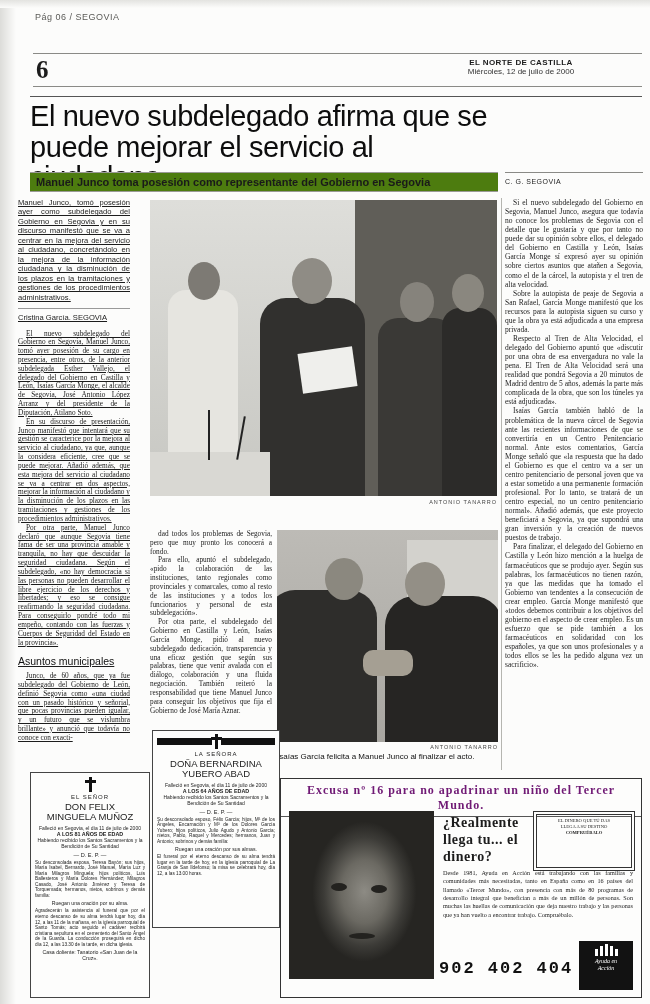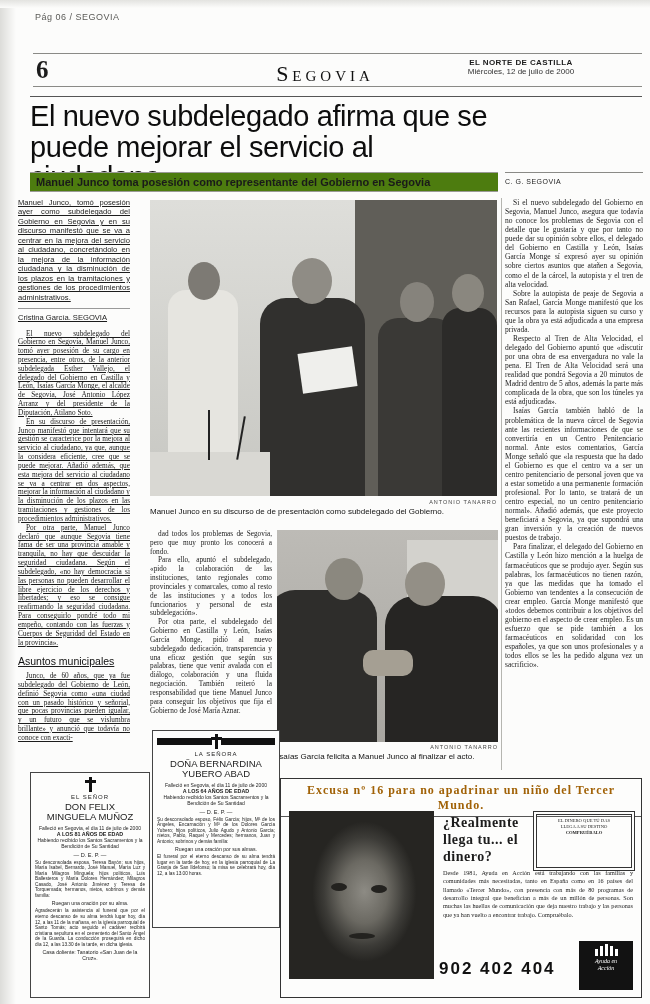--- a/index.html
+++ b/index.html
@@ -74,50 +74,49 @@
   .ob-name{font-size:9.5px;font-weight:normal;line-height:1.1;margin:2px 0;}
   .ob-small{font-size:5px;line-height:1.25;}
   .ob-bold{font-weight:bold;font-size:5.4px;}
   .ob-dep{font-size:5.6px;margin:2px 0;}
   .ob-just{font-size:4.7px;line-height:1.18;text-align:justify;margin:2px 0;}
   .ob-center{font-size:5.2px;margin:2px 0;}
 
   
   .ad{left:280px;top:778px;width:360px;height:218px;border:1px solid #333;background:#fdfdfc;}
   .ad-headline{border-bottom:1px solid #555;text-align:center;font-weight:bold;font-size:12px;
-               letter-spacing:1px;padding:4px 2px 3px 2px;color:#a16207;}
+               letter-spacing:1px;padding:4px 2px 3px 2px;color:#701a75;}
   .ad-photo{position:absolute;left:8px;top:32px;width:145px;height:168px;background:
             radial-gradient(ellipse 52px 70px at 52% 48%, #8d8b84 0%, #6b6962 45%, #3c3b37 78%, #262522 100%);}
   .ad-eye{position:absolute;width:16px;height:8px;border-radius:50%;background:#23221f;}
   .ad-question{position:absolute;left:162px;top:36px;width:100px;font-weight:bold;font-size:14px;
                line-height:1.2;letter-spacing:.5px;}
   .ad-stamp{position:absolute;right:6px;top:32px;width:92px;height:50px;border:1px solid #333;
             box-shadow:inset 0 0 0 2px #fdfdfc, inset 0 0 0 3px #333;padding:6px 4px 2px 4px;
             text-align:center;font-size:4.6px;line-height:1.35;}
   .ad-body{position:absolute;left:162px;top:90px;width:190px;font-size:6.2px;line-height:1.35;
            text-align:justify;}
-  .ad-phone{position:absolute;left:158px;top:180px;font-family:Liberation Sans, sans-serif;
+  .ad-phone{position:absolute;left:158px;top:180px;font-family:Liberation Mono, monospace;
             font-weight:bold;font-size:17px;letter-spacing:2px;color:#111;}
   .ad-logo{position:absolute;right:8px;top:162px;width:54px;height:46px;background:#121212;
            color:#fff;text-align:center;padding-top:3px;}
   .fingers{display:flex;justify-content:center;gap:2px;height:12px;align-items:flex-end;}
   .finger{width:3px;background:#fff;}
   .logo-text{font-size:6px;font-style:italic;line-height:1.15;margin-top:2px;}
 </style>
 </head>
 <body>
 
 <div class="page">
   <div class="abs scan-edge-left"></div>
   <div class="abs scan-edge-top"></div>
 
   <div class="abs folio">Pág 06 / SEGOVIA</div>
   <div class="abs rule" style="left:33px;top:53px;width:609px;"></div>
   <div class="abs mast-num">6</div>
-  <div class="abs mast-section">Segovia</div>
   <div class="abs mast-right">
     <div class="mast-paper">EL NORTE DE CASTILLA</div>
     <div class="mast-date">Miércoles, 12 de julio de 2000</div>
   </div>
   <div class="abs rule" style="left:33px;top:86px;width:609px;"></div>
   <div class="abs rule" style="left:30px;top:96px;width:612px;background:#555;"></div>
 
   <div class="abs headline">El nuevo subdelegado afirma que se puede mejorar el servicio al ciudadano</div>
   <div class="abs subhead">Manuel Junco toma posesión como representante del Gobierno en Segovia</div>
 
@@ -141,21 +140,20 @@
     <div class="fig" style="left:150px;top:150px;width:55px;height:40px;background:#efefec;transform:rotate(-8deg);"></div>
     <div class="fig" style="left:228px;top:118px;width:76px;height:178px;background:#3a3936;border-radius:20px 20px 0 0;"></div>
     <div class="head" style="left:250px;top:82px;width:34px;height:40px;background:#86837c;"></div>
     <div class="fig" style="left:292px;top:108px;width:55px;height:188px;background:#2c2b29;border-radius:18px 18px 0 0;"></div>
     <div class="head" style="left:302px;top:74px;width:32px;height:38px;background:#8a877f;"></div>
     <div class="fig" style="left:0;top:252px;width:120px;height:44px;background:#d9d8d3;"></div>
     <div class="fig" style="left:58px;top:210px;width:2px;height:50px;background:#222;"></div>
     <div class="fig" style="left:90px;top:216px;width:2px;height:44px;background:#222;transform:rotate(10deg);"></div>
   </div>
   <div class="abs credit credit1">ANTONIO TANARRO</div>
-  <div class="abs caption caption1">Manuel Junco en su discurso de de presentación como subdelegado del Gobierno.</div>
 
   <div class="abs col col2">
     <p>dad todos los problemas de Segovia, pero que muy pronto los conocerá a fondo.</p>
     <p>Para ello, apuntó el subdelegado, «pido la colaboración de las instituciones, tanto regionales como provinciales y comarcales, como al resto de las instituciones y a todos los funcionarios y personal de esta subdelegación».</p>
     <p>Por otra parte, el subdelegado del Gobierno en Castilla y León, Isaías García Monge, pidió al nuevo subdelegado dedicación, transparencia y una eficaz gestión que según sus palabras, tiene que venir avalada con el diálogo, colaboración y una fluida negociación. También reiteró la responsabilidad que tiene Manuel Junco para conseguir los objetivos que fija el Gobierno de José María Aznar.</p>
   </div>
 
   <div class="abs photo photo2">
     <div class="fig" style="left:130px;top:10px;width:91px;height:70px;background:#d3d2cd;"></div>
     <div class="fig" style="left:-10px;top:60px;width:110px;height:152px;background:#2e2d2b;border-radius:28px 28px 0 0;"></div>

